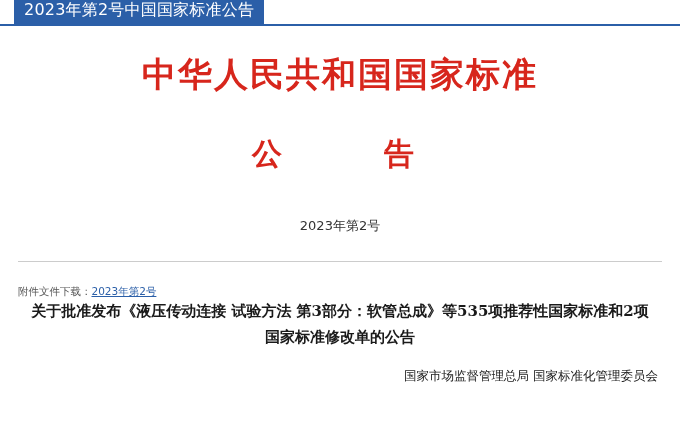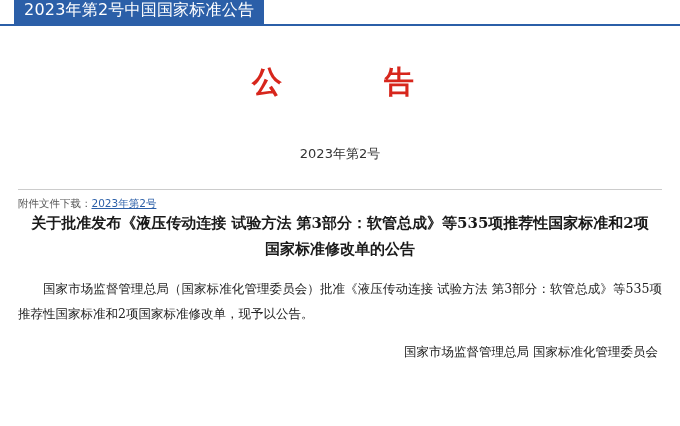--- a/index.html
+++ b/index.html
@@ -71,21 +71,21 @@
 
   .divider {
     border: 0;
     border-top: 1px solid #cccccc;
     margin: 26px 0 0 0;
   }
 
   .attach-line {
     font-size: 10.5px;
     color: #555;
-    margin-top: 7px;
+    margin-top: 23px;
   }
   .attach-link {
     color: #2b5fa8;
     text-decoration: underline;
     cursor: pointer;
   }
 
   .doc-title {
     text-align: center;
     font-family: "DejaVu Serif", "Liberation Serif", serif;
@@ -117,30 +117,30 @@
 </style>
 </head>
 <body>
 
 <div class="tabbar">
   <div class="tab">2023年第2号中国国家标准公告</div>
 </div>
 
 <div class="page">
 
+  <div class="main-title">中华人民共和国国家标准</div>
 
   <div class="sub-title">公　　告</div>
 
   <div class="issue-no">2023年第2号</div>
 
   <hr class="divider">
 
   <div class="attach-line">
     <span>附件文件下载：</span><span class="attach-link">2023年第2号</span>
   </div>
 
   <div class="doc-title">关于批准发布《液压传动连接 试验方法 第3部分：软管总成》等535项推荐性国家标准和2项国家标准修改单的公告</div>
 
-  <div class="body-text">国家市场监督管理总局（国家标准化管理委员会）批准《液压传动连接 试验方法 第3部分：软管总成》等535项推荐性国家标准和2项国家标准修改单，现予以公告。</div>
 
   <div class="signature">国家市场监督管理总局 国家标准化管理委员会</div>
 
 </div>
 
 </body></html>

